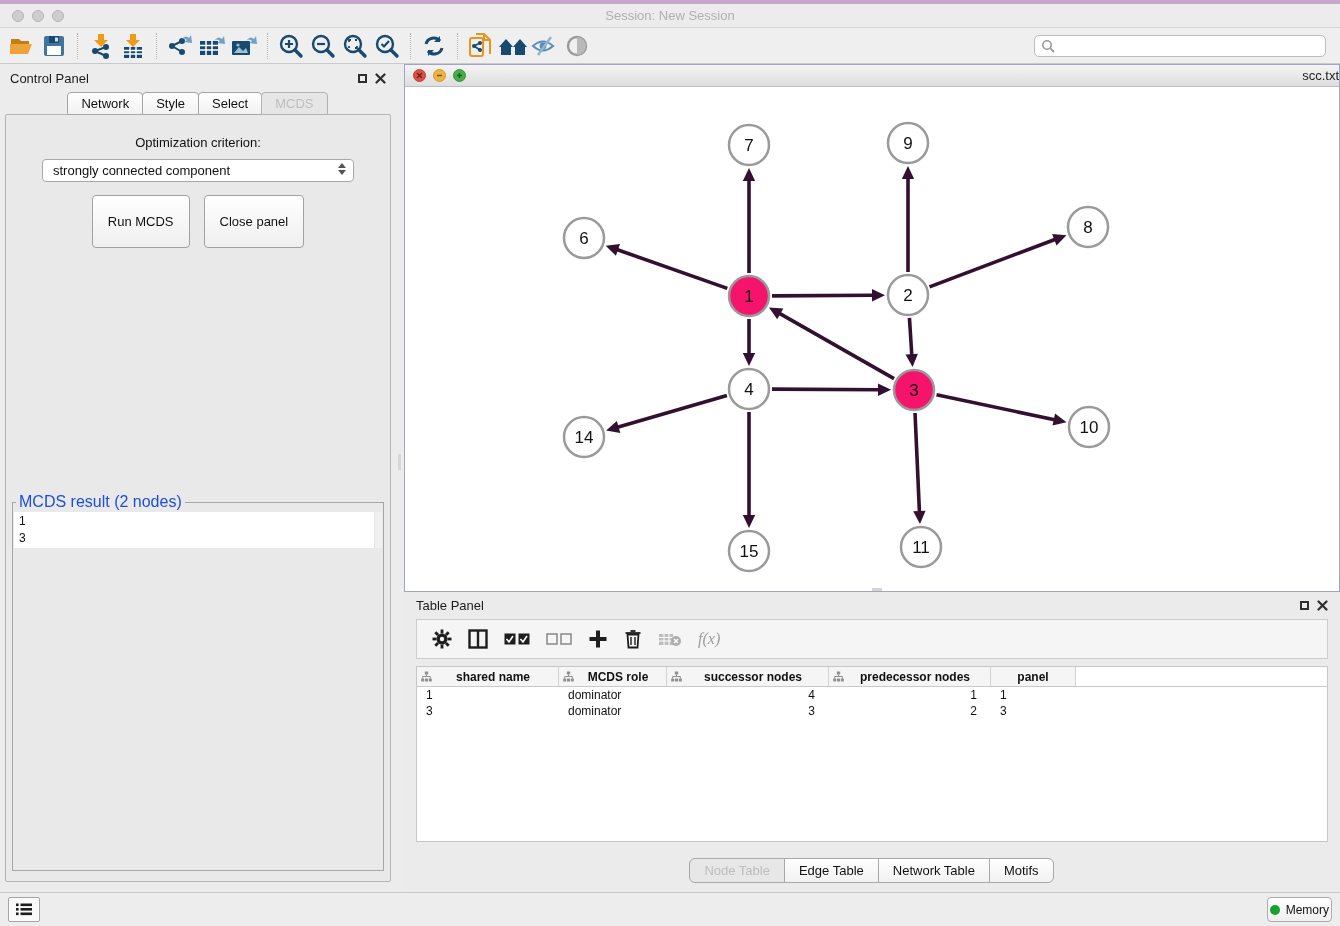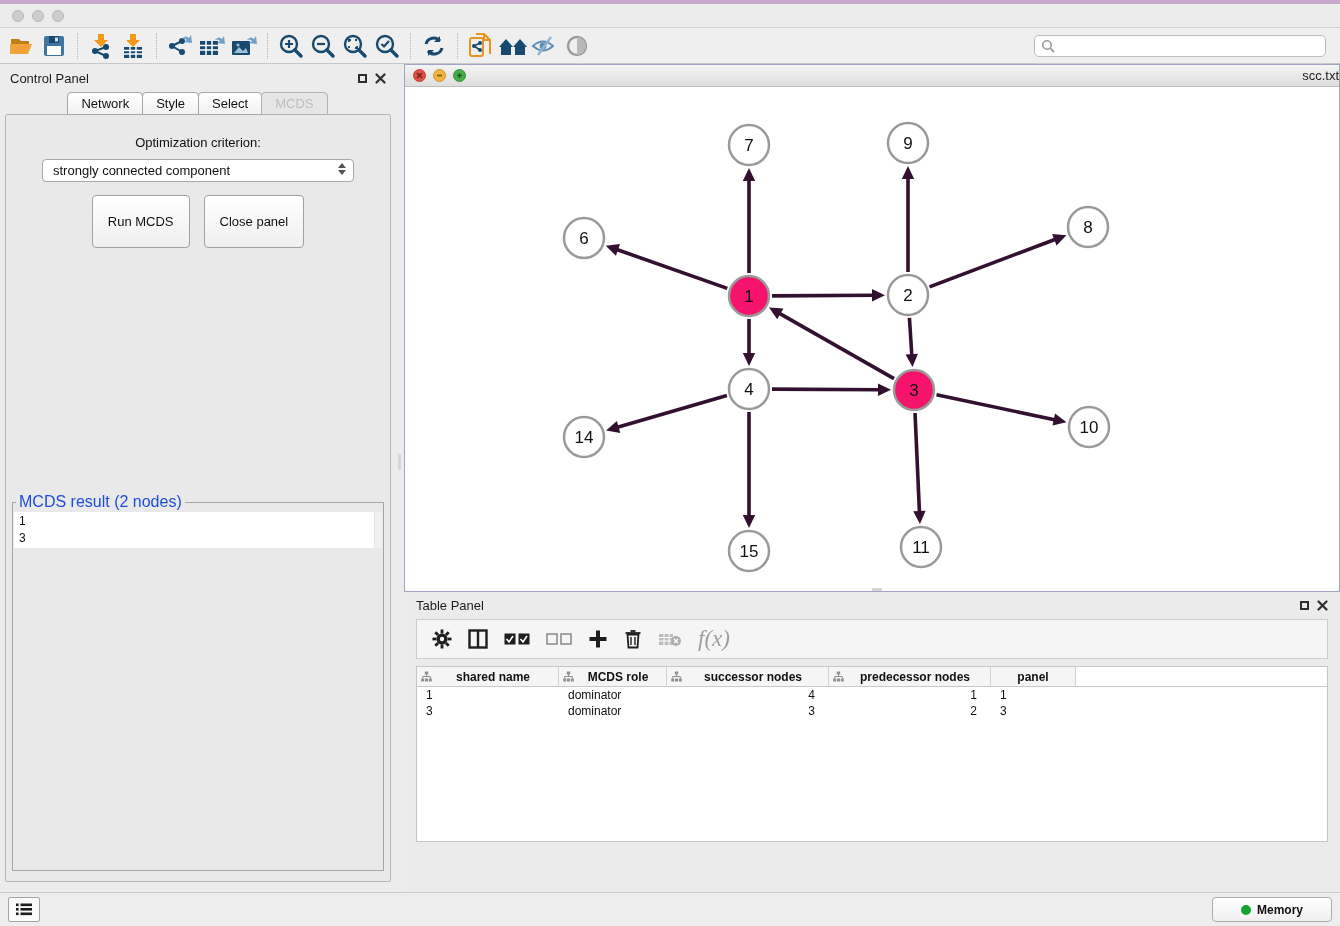--- a/index.html
+++ b/index.html
@@ -76,21 +76,21 @@
   .net-canvas svg { position:absolute; inset:0; }
   .h-grip { position:absolute; bottom:0px; left:50%; width:10px; height:3px; background:#D4D4D4; }
 
   
   .table-panel { flex:1; background:#EBEBEB; display:flex; flex-direction:column; }
   .tp-header { height:26px; display:flex; align-items:center; padding:0 12px; }
   .tp-title { font-size:13px; color:#1C1C1C; }
   .tp-toolbar { margin:1px 12px 0; height:40px; background:#F5F5F5; border:1px solid #CDCDCD;
     display:flex; align-items:center; gap:16px; padding-left:15px; }
   .tpt-btn { display:flex; align-items:center; justify-content:center; }
-  .fx-label { font-family:"Liberation Serif", serif; font-style:italic; font-size:23px; color:#9E9E9E; }
+  .fx-label { font-family:"Liberation Serif", serif; font-style:italic; font-size:16px; color:#9E9E9E; }
   .tp-table { margin:7px 12px 0; height:176px; background:#FFF; border:1px solid #C6C6C6; overflow:hidden; }
   .th-row { display:flex; height:20px; background:#F5F5F5;font-weight:bold; }
   .th-cell { display:flex; align-items:center; border-right:1px solid #D2D2D2; border-bottom:1px solid #C9C9C9;
     font-size:12px; color:#111; padding:0 4px; }
   .th-cell .lbl { flex:1; text-align:center; }
   .th-fill { flex:1; border-bottom:1px solid #C9C9C9; background:#FFF; }
   .tr-row { display:flex; height:16px; align-items:center; font-size:12px; color:#111; }
   .td { overflow:hidden; white-space:nowrap; }
   .tp-tabs { margin-top:auto; height:36px; display:flex; justify-content:center; align-items:center; padding-bottom:8px; }
   .tp-tab { padding:4px 14px; font-size:13px; background:linear-gradient(#FFFFFF,#F1F1F1);
@@ -98,35 +98,36 @@
   .tp-tab:first-child { border-radius:6px 0 0 6px; }
   .tp-tab:last-child { border-radius:0 6px 6px 0; }
   .tp-tab.active { background:#E7E7E7; color:#BDBDBD; }
 
   
   .status-bar { height:34px; background:#EDEDED; border-top:1px solid #C8C8C8;
     display:flex; align-items:center; padding:0 8px; }
   .sb-btn { width:32px; height:25px; border:1px solid #A6A6A6; border-radius:2px; background:#FAFAFA;
     display:flex; align-items:center; justify-content:center; }
   .memory-btn { margin-left:auto; height:25px; display:flex; align-items:center; gap:6px;
-    padding:0 28px; border:1px solid #ACACAC; border-radius:4px;
-    background:linear-gradient(#FFFFFF,#EFEFEF); font-size:12px; color:#111;font-weight:bold; }
+    padding:0 2px; border:1px solid #ACACAC; border-radius:4px;
+    background:linear-gradient(#FFFFFF,#EFEFEF); font-size:12px; color:#111; }
   .memory-dot { width:10px; height:10px; border-radius:50%; background:#15A22F; }
 </style>
 </head>
 <body>
 
 <div class="top-strip"></div>
 
 <div class="titlebar">
   <div class="lights">
     <div class="light"></div>
     <div class="light"></div>
     <div class="light"></div>
   </div>
+  <div class="win-title">Session: New Session</div>
 </div>
 
 <div class="toolbar">
   <div class="tb-btn">
     <svg width="26" height="22" viewBox="0 0 26 22">
       <path d="M2 4 h8 l2 2 h8 v4 H2 z" fill="#C07E14"></path>
       <path d="M1 9 h22 l-4 10 H1 z" fill="#F0A33A"></path>
     </svg>
   </div>
   <div class="tb-btn">
@@ -540,20 +541,26 @@
             <div class="tr-row">
               <div class="td" style="width: 142px; text-align: left; padding: 0px 0px 0px 9px;">3</div>
               <div class="td" style="width: 108px; text-align: left; padding: 0px 0px 0px 9px;">dominator</div>
               <div class="td" style="width: 162px; text-align: right; padding: 0px 14px 0px 0px;">3</div>
               <div class="td" style="width: 162px; text-align: right; padding: 0px 14px 0px 0px;">2</div>
               <div class="td" style="width: 85px; text-align: left; padding: 0px 0px 0px 9px;">3</div>
             </div>
           </div>
       </div>
 
+      <div class="tp-tabs" id="tp-tabs">
+          <div class="tp-tab active">Node Table</div>
+          <div class="tp-tab">Edge Table</div>
+          <div class="tp-tab">Network Table</div>
+          <div class="tp-tab">Motifs</div>
+        </div>
     </div>
   </div>
 </div>
 
 <div class="status-bar">
   <div class="sb-btn">
     <svg width="16" height="13" viewBox="0 0 16 13">
       <rect x="0" y="0.5" width="2.6" height="2.6" fill="#1E1E1E"></rect>
         <rect x="4.5" y="0.5" width="11.5" height="2.6" fill="#1E1E1E"></rect>
       <rect x="0" y="5" width="2.6" height="2.6" fill="#1E1E1E"></rect>

